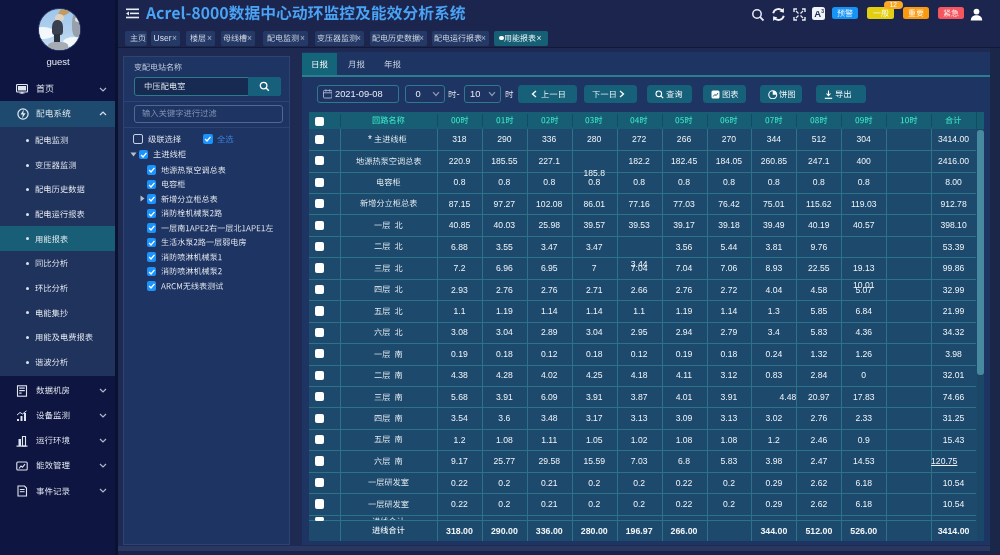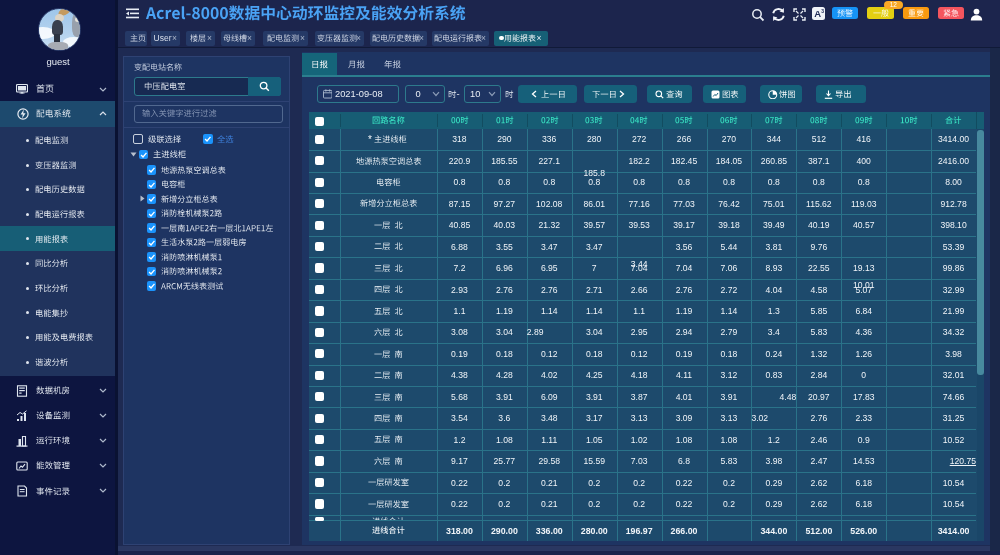--- a/index.html
+++ b/index.html
@@ -1223,21 +1223,21 @@
 <div style="position:absolute;left:368.1px;top:134.8px;width:6.0px;height:10.0px;font:400 10.0px 'Liberation Sans', sans-serif;color:#f0f4f8;text-align:left;line-height:10.0px;">*</div>
 <div style="position:absolute;left:437.0px;top:132.3px;width:44.9px;height:14.0px;font:400 8.6px 'Liberation Sans', sans-serif;color:#f0f4f8;text-align:center;line-height:14.0px;">318</div>
 <div style="position:absolute;left:481.9px;top:132.3px;width:44.9px;height:14.0px;font:400 8.6px 'Liberation Sans', sans-serif;color:#f0f4f8;text-align:center;line-height:14.0px;">290</div>
 <div style="position:absolute;left:526.8px;top:132.3px;width:44.9px;height:14.0px;font:400 8.6px 'Liberation Sans', sans-serif;color:#f0f4f8;text-align:center;line-height:14.0px;">336</div>
 <div style="position:absolute;left:571.8px;top:132.3px;width:44.9px;height:14.0px;font:400 8.6px 'Liberation Sans', sans-serif;color:#f0f4f8;text-align:center;line-height:14.0px;">280</div>
 <div style="position:absolute;left:616.7px;top:132.3px;width:44.9px;height:14.0px;font:400 8.6px 'Liberation Sans', sans-serif;color:#f0f4f8;text-align:center;line-height:14.0px;">272</div>
 <div style="position:absolute;left:661.6px;top:132.3px;width:44.9px;height:14.0px;font:400 8.6px 'Liberation Sans', sans-serif;color:#f0f4f8;text-align:center;line-height:14.0px;">266</div>
 <div style="position:absolute;left:706.5px;top:132.3px;width:44.9px;height:14.0px;font:400 8.6px 'Liberation Sans', sans-serif;color:#f0f4f8;text-align:center;line-height:14.0px;">270</div>
 <div style="position:absolute;left:751.4px;top:132.3px;width:44.9px;height:14.0px;font:400 8.6px 'Liberation Sans', sans-serif;color:#f0f4f8;text-align:center;line-height:14.0px;">344</div>
 <div style="position:absolute;left:796.4px;top:132.3px;width:44.9px;height:14.0px;font:400 8.6px 'Liberation Sans', sans-serif;color:#f0f4f8;text-align:center;line-height:14.0px;">512</div>
-<div style="position:absolute;left:841.3px;top:132.3px;width:44.9px;height:14.0px;font:400 8.6px 'Liberation Sans', sans-serif;color:#f0f4f8;text-align:center;line-height:14.0px;">416</div>
+<div style="position:absolute;left:841.3px;top:132.3px;width:44.9px;height:14.0px;font:400 8.6px 'Liberation Sans', sans-serif;color:#f0f4f8;text-align:center;line-height:14.0px;">304</div>
 <div style="position:absolute;left:931.1px;top:132.3px;width:44.9px;height:14.0px;font:400 8.6px 'Liberation Sans', sans-serif;color:#f0f4f8;text-align:center;line-height:14.0px;">3414.00</div>
 <div style="position:absolute;left:314.8px;top:156.1px;width:9.3px;height:9.3px;background:#fff;border-radius:2px;"></div>
 <div style="position:absolute;left:355.7px;top:156.5px">
     <svg width="65.6" height="8.2" style="overflow:visible">
       <g transform="matrix(0.008200,0,0,-0.008200,0,7.216)" fill="#f0f4f8">
         <use href="#g100"></use>
         <use href="#g101" x="1000"></use>
         <use href="#g102" x="2000"></use>
         <use href="#g103" x="3000"></use>
         <use href="#g104" x="4000"></use>
@@ -1248,21 +1248,21 @@
     </svg>
   </div>
 <div style="position:absolute;left:437.0px;top:153.8px;width:44.9px;height:14.0px;font:400 8.6px 'Liberation Sans', sans-serif;color:#f0f4f8;text-align:center;line-height:14.0px;">220.9</div>
 <div style="position:absolute;left:481.9px;top:153.8px;width:44.9px;height:14.0px;font:400 8.6px 'Liberation Sans', sans-serif;color:#f0f4f8;text-align:center;line-height:14.0px;">185.55</div>
 <div style="position:absolute;left:526.8px;top:153.8px;width:44.9px;height:14.0px;font:400 8.6px 'Liberation Sans', sans-serif;color:#f0f4f8;text-align:center;line-height:14.0px;">227.1</div>
 <div style="position:absolute;left:571.8px;top:166px;width:44.9px;height:14.0px;font:400 8.6px 'Liberation Sans', sans-serif;color:#f0f4f8;text-align:center;line-height:14.0px;">185.8</div>
 <div style="position:absolute;left:616.7px;top:153.8px;width:44.9px;height:14.0px;font:400 8.6px 'Liberation Sans', sans-serif;color:#f0f4f8;text-align:center;line-height:14.0px;">182.2</div>
 <div style="position:absolute;left:661.6px;top:153.8px;width:44.9px;height:14.0px;font:400 8.6px 'Liberation Sans', sans-serif;color:#f0f4f8;text-align:center;line-height:14.0px;">182.45</div>
 <div style="position:absolute;left:706.5px;top:153.8px;width:44.9px;height:14.0px;font:400 8.6px 'Liberation Sans', sans-serif;color:#f0f4f8;text-align:center;line-height:14.0px;">184.05</div>
 <div style="position:absolute;left:751.4px;top:153.8px;width:44.9px;height:14.0px;font:400 8.6px 'Liberation Sans', sans-serif;color:#f0f4f8;text-align:center;line-height:14.0px;">260.85</div>
-<div style="position:absolute;left:796.4px;top:153.8px;width:44.9px;height:14.0px;font:400 8.6px 'Liberation Sans', sans-serif;color:#f0f4f8;text-align:center;line-height:14.0px;">387.1</div>
+<div style="position:absolute;left:796.4px;top:153.8px;width:44.9px;height:14.0px;font:400 8.6px 'Liberation Sans', sans-serif;color:#f0f4f8;text-align:center;line-height:14.0px;">247.1</div>
 <div style="position:absolute;left:841.3px;top:153.8px;width:44.9px;height:14.0px;font:400 8.6px 'Liberation Sans', sans-serif;color:#f0f4f8;text-align:center;line-height:14.0px;">400</div>
 <div style="position:absolute;left:931.1px;top:153.8px;width:44.9px;height:14.0px;font:400 8.6px 'Liberation Sans', sans-serif;color:#f0f4f8;text-align:center;line-height:14.0px;">2416.00</div>
 <div style="position:absolute;left:314.8px;top:177.6px;width:9.3px;height:9.3px;background:#fff;border-radius:2px;"></div>
 <div style="position:absolute;left:376.2px;top:178.0px">
     <svg width="24.6" height="8.2" style="overflow:visible">
       <g transform="matrix(0.008200,0,0,-0.008200,0,7.216)" fill="#f0f4f8">
         <use href="#g3"></use>
         <use href="#g107" x="1000"></use>
         <use href="#g99" x="2000"></use>
       </g>
@@ -1309,21 +1309,21 @@
     <svg width="28.7" height="8.2" style="overflow:visible">
       <g transform="matrix(0.008200,0,0,-0.008200,0,7.216)" fill="#f0f4f8">
         <use href="#g69"></use>
         <use href="#g77" x="1000"></use>
         <use href="#g123" x="2500"></use>
       </g>
     </svg>
   </div>
 <div style="position:absolute;left:437.0px;top:218.1px;width:44.9px;height:14.0px;font:400 8.6px 'Liberation Sans', sans-serif;color:#f0f4f8;text-align:center;line-height:14.0px;">40.85</div>
 <div style="position:absolute;left:481.9px;top:218.1px;width:44.9px;height:14.0px;font:400 8.6px 'Liberation Sans', sans-serif;color:#f0f4f8;text-align:center;line-height:14.0px;">40.03</div>
-<div style="position:absolute;left:526.8px;top:218.1px;width:44.9px;height:14.0px;font:400 8.6px 'Liberation Sans', sans-serif;color:#f0f4f8;text-align:center;line-height:14.0px;">21.32</div>
+<div style="position:absolute;left:526.8px;top:218.1px;width:44.9px;height:14.0px;font:400 8.6px 'Liberation Sans', sans-serif;color:#f0f4f8;text-align:center;line-height:14.0px;">25.98</div>
 <div style="position:absolute;left:571.8px;top:218.1px;width:44.9px;height:14.0px;font:400 8.6px 'Liberation Sans', sans-serif;color:#f0f4f8;text-align:center;line-height:14.0px;">39.57</div>
 <div style="position:absolute;left:616.7px;top:218.1px;width:44.9px;height:14.0px;font:400 8.6px 'Liberation Sans', sans-serif;color:#f0f4f8;text-align:center;line-height:14.0px;">39.53</div>
 <div style="position:absolute;left:661.6px;top:218.1px;width:44.9px;height:14.0px;font:400 8.6px 'Liberation Sans', sans-serif;color:#f0f4f8;text-align:center;line-height:14.0px;">39.17</div>
 <div style="position:absolute;left:706.5px;top:218.1px;width:44.9px;height:14.0px;font:400 8.6px 'Liberation Sans', sans-serif;color:#f0f4f8;text-align:center;line-height:14.0px;">39.18</div>
 <div style="position:absolute;left:751.4px;top:218.1px;width:44.9px;height:14.0px;font:400 8.6px 'Liberation Sans', sans-serif;color:#f0f4f8;text-align:center;line-height:14.0px;">39.49</div>
 <div style="position:absolute;left:796.4px;top:218.1px;width:44.9px;height:14.0px;font:400 8.6px 'Liberation Sans', sans-serif;color:#f0f4f8;text-align:center;line-height:14.0px;">40.19</div>
 <div style="position:absolute;left:841.3px;top:218.1px;width:44.9px;height:14.0px;font:400 8.6px 'Liberation Sans', sans-serif;color:#f0f4f8;text-align:center;line-height:14.0px;">40.57</div>
 <div style="position:absolute;left:931.1px;top:218.1px;width:44.9px;height:14.0px;font:400 8.6px 'Liberation Sans', sans-serif;color:#f0f4f8;text-align:center;line-height:14.0px;">398.10</div>
 <div style="position:absolute;left:314.8px;top:241.9px;width:9.3px;height:9.3px;background:#fff;border-radius:2px;"></div>
 <div style="position:absolute;left:374.1px;top:242.3px">
@@ -1414,21 +1414,21 @@
     <svg width="28.7" height="8.2" style="overflow:visible">
       <g transform="matrix(0.008200,0,0,-0.008200,0,7.216)" fill="#f0f4f8">
         <use href="#g169"></use>
         <use href="#g77" x="1000"></use>
         <use href="#g123" x="2500"></use>
       </g>
     </svg>
   </div>
 <div style="position:absolute;left:437.0px;top:325.4px;width:44.9px;height:14.0px;font:400 8.6px 'Liberation Sans', sans-serif;color:#f0f4f8;text-align:center;line-height:14.0px;">3.08</div>
 <div style="position:absolute;left:481.9px;top:325.4px;width:44.9px;height:14.0px;font:400 8.6px 'Liberation Sans', sans-serif;color:#f0f4f8;text-align:center;line-height:14.0px;">3.04</div>
-<div style="position:absolute;left:526.8px;top:325.4px;width:44.9px;height:14.0px;font:400 8.6px 'Liberation Sans', sans-serif;color:#f0f4f8;line-height:14.0px;">2.89</div>
+<div style="position:absolute;left:526.8px;top:325.4px;width:44.9px;height:14.0px;font:400 8.6px 'Liberation Sans', sans-serif;color:#f0f4f8;text-align:center;line-height:14.0px;">2.89</div>
 <div style="position:absolute;left:571.8px;top:325.4px;width:44.9px;height:14.0px;font:400 8.6px 'Liberation Sans', sans-serif;color:#f0f4f8;text-align:center;line-height:14.0px;">3.04</div>
 <div style="position:absolute;left:616.7px;top:325.4px;width:44.9px;height:14.0px;font:400 8.6px 'Liberation Sans', sans-serif;color:#f0f4f8;text-align:center;line-height:14.0px;">2.95</div>
 <div style="position:absolute;left:661.6px;top:325.4px;width:44.9px;height:14.0px;font:400 8.6px 'Liberation Sans', sans-serif;color:#f0f4f8;text-align:center;line-height:14.0px;">2.94</div>
 <div style="position:absolute;left:706.5px;top:325.4px;width:44.9px;height:14.0px;font:400 8.6px 'Liberation Sans', sans-serif;color:#f0f4f8;text-align:center;line-height:14.0px;">2.79</div>
 <div style="position:absolute;left:751.4px;top:325.4px;width:44.9px;height:14.0px;font:400 8.6px 'Liberation Sans', sans-serif;color:#f0f4f8;text-align:center;line-height:14.0px;">3.4</div>
 <div style="position:absolute;left:796.4px;top:325.4px;width:44.9px;height:14.0px;font:400 8.6px 'Liberation Sans', sans-serif;color:#f0f4f8;text-align:center;line-height:14.0px;">5.83</div>
 <div style="position:absolute;left:841.3px;top:325.4px;width:44.9px;height:14.0px;font:400 8.6px 'Liberation Sans', sans-serif;color:#f0f4f8;text-align:center;line-height:14.0px;">4.36</div>
 <div style="position:absolute;left:931.1px;top:325.4px;width:44.9px;height:14.0px;font:400 8.6px 'Liberation Sans', sans-serif;color:#f0f4f8;text-align:center;line-height:14.0px;">34.32</div>
 <div style="position:absolute;left:314.8px;top:349.2px;width:9.3px;height:9.3px;background:#fff;border-radius:2px;"></div>
 <div style="position:absolute;left:374.1px;top:349.6px">
@@ -1503,21 +1503,21 @@
       </g>
     </svg>
   </div>
 <div style="position:absolute;left:437.0px;top:411.2px;width:44.9px;height:14.0px;font:400 8.6px 'Liberation Sans', sans-serif;color:#f0f4f8;text-align:center;line-height:14.0px;">3.54</div>
 <div style="position:absolute;left:481.9px;top:411.2px;width:44.9px;height:14.0px;font:400 8.6px 'Liberation Sans', sans-serif;color:#f0f4f8;text-align:center;line-height:14.0px;">3.6</div>
 <div style="position:absolute;left:526.8px;top:411.2px;width:44.9px;height:14.0px;font:400 8.6px 'Liberation Sans', sans-serif;color:#f0f4f8;text-align:center;line-height:14.0px;">3.48</div>
 <div style="position:absolute;left:571.8px;top:411.2px;width:44.9px;height:14.0px;font:400 8.6px 'Liberation Sans', sans-serif;color:#f0f4f8;text-align:center;line-height:14.0px;">3.17</div>
 <div style="position:absolute;left:616.7px;top:411.2px;width:44.9px;height:14.0px;font:400 8.6px 'Liberation Sans', sans-serif;color:#f0f4f8;text-align:center;line-height:14.0px;">3.13</div>
 <div style="position:absolute;left:661.6px;top:411.2px;width:44.9px;height:14.0px;font:400 8.6px 'Liberation Sans', sans-serif;color:#f0f4f8;text-align:center;line-height:14.0px;">3.09</div>
 <div style="position:absolute;left:706.5px;top:411.2px;width:44.9px;height:14.0px;font:400 8.6px 'Liberation Sans', sans-serif;color:#f0f4f8;text-align:center;line-height:14.0px;">3.13</div>
-<div style="position:absolute;left:751.4px;top:411.2px;width:44.9px;height:14.0px;font:400 8.6px 'Liberation Sans', sans-serif;color:#f0f4f8;text-align:left;line-height:14.0px;">3.02</div>
+<div style="position:absolute;left:751.4px;top:411.2px;width:44.9px;height:14.0px;font:400 8.6px 'Liberation Sans', sans-serif;color:#f0f4f8;text-align:center;line-height:14.0px;">3.02</div>
 <div style="position:absolute;left:796.4px;top:411.2px;width:44.9px;height:14.0px;font:400 8.6px 'Liberation Sans', sans-serif;color:#f0f4f8;text-align:center;line-height:14.0px;">2.76</div>
 <div style="position:absolute;left:841.3px;top:411.2px;width:44.9px;height:14.0px;font:400 8.6px 'Liberation Sans', sans-serif;color:#f0f4f8;text-align:center;line-height:14.0px;">2.33</div>
 <div style="position:absolute;left:931.1px;top:411.2px;width:44.9px;height:14.0px;font:400 8.6px 'Liberation Sans', sans-serif;color:#f0f4f8;text-align:center;line-height:14.0px;">31.25</div>
 <div style="position:absolute;left:314.8px;top:435.0px;width:9.3px;height:9.3px;background:#fff;border-radius:2px;"></div>
 <div style="position:absolute;left:374.1px;top:435.4px">
     <svg width="28.7" height="8.2" style="overflow:visible">
       <g transform="matrix(0.008200,0,0,-0.008200,0,7.216)" fill="#f0f4f8">
         <use href="#g168"></use>
         <use href="#g77" x="1000"></use>
         <use href="#g117" x="2500"></use>
@@ -1527,42 +1527,42 @@
 <div style="position:absolute;left:437.0px;top:432.6px;width:44.9px;height:14.0px;font:400 8.6px 'Liberation Sans', sans-serif;color:#f0f4f8;text-align:center;line-height:14.0px;">1.2</div>
 <div style="position:absolute;left:481.9px;top:432.6px;width:44.9px;height:14.0px;font:400 8.6px 'Liberation Sans', sans-serif;color:#f0f4f8;text-align:center;line-height:14.0px;">1.08</div>
 <div style="position:absolute;left:526.8px;top:432.6px;width:44.9px;height:14.0px;font:400 8.6px 'Liberation Sans', sans-serif;color:#f0f4f8;text-align:center;line-height:14.0px;">1.11</div>
 <div style="position:absolute;left:571.8px;top:432.6px;width:44.9px;height:14.0px;font:400 8.6px 'Liberation Sans', sans-serif;color:#f0f4f8;text-align:center;line-height:14.0px;">1.05</div>
 <div style="position:absolute;left:616.7px;top:432.6px;width:44.9px;height:14.0px;font:400 8.6px 'Liberation Sans', sans-serif;color:#f0f4f8;text-align:center;line-height:14.0px;">1.02</div>
 <div style="position:absolute;left:661.6px;top:432.6px;width:44.9px;height:14.0px;font:400 8.6px 'Liberation Sans', sans-serif;color:#f0f4f8;text-align:center;line-height:14.0px;">1.08</div>
 <div style="position:absolute;left:706.5px;top:432.6px;width:44.9px;height:14.0px;font:400 8.6px 'Liberation Sans', sans-serif;color:#f0f4f8;text-align:center;line-height:14.0px;">1.08</div>
 <div style="position:absolute;left:751.4px;top:432.6px;width:44.9px;height:14.0px;font:400 8.6px 'Liberation Sans', sans-serif;color:#f0f4f8;text-align:center;line-height:14.0px;">1.2</div>
 <div style="position:absolute;left:796.4px;top:432.6px;width:44.9px;height:14.0px;font:400 8.6px 'Liberation Sans', sans-serif;color:#f0f4f8;text-align:center;line-height:14.0px;">2.46</div>
 <div style="position:absolute;left:841.3px;top:432.6px;width:44.9px;height:14.0px;font:400 8.6px 'Liberation Sans', sans-serif;color:#f0f4f8;text-align:center;line-height:14.0px;">0.9</div>
-<div style="position:absolute;left:931.1px;top:432.6px;width:44.9px;height:14.0px;font:400 8.6px 'Liberation Sans', sans-serif;color:#f0f4f8;text-align:center;line-height:14.0px;">10.52</div>
+<div style="position:absolute;left:931.1px;top:432.6px;width:44.9px;height:14.0px;font:400 8.6px 'Liberation Sans', sans-serif;color:#f0f4f8;text-align:center;line-height:14.0px;">15.43</div>
 <div style="position:absolute;left:314.8px;top:456.4px;width:9.3px;height:9.3px;background:#fff;border-radius:2px;"></div>
 <div style="position:absolute;left:374.1px;top:456.8px">
     <svg width="28.7" height="8.2" style="overflow:visible">
       <g transform="matrix(0.008200,0,0,-0.008200,0,7.216)" fill="#f0f4f8">
         <use href="#g169"></use>
         <use href="#g77" x="1000"></use>
         <use href="#g117" x="2500"></use>
       </g>
     </svg>
   </div>
 <div style="position:absolute;left:437.0px;top:454.1px;width:44.9px;height:14.0px;font:400 8.6px 'Liberation Sans', sans-serif;color:#f0f4f8;text-align:center;line-height:14.0px;">9.17</div>
 <div style="position:absolute;left:481.9px;top:454.1px;width:44.9px;height:14.0px;font:400 8.6px 'Liberation Sans', sans-serif;color:#f0f4f8;text-align:center;line-height:14.0px;">25.77</div>
 <div style="position:absolute;left:526.8px;top:454.1px;width:44.9px;height:14.0px;font:400 8.6px 'Liberation Sans', sans-serif;color:#f0f4f8;text-align:center;line-height:14.0px;">29.58</div>
 <div style="position:absolute;left:571.8px;top:454.1px;width:44.9px;height:14.0px;font:400 8.6px 'Liberation Sans', sans-serif;color:#f0f4f8;text-align:center;line-height:14.0px;">15.59</div>
 <div style="position:absolute;left:616.7px;top:454.1px;width:44.9px;height:14.0px;font:400 8.6px 'Liberation Sans', sans-serif;color:#f0f4f8;text-align:center;line-height:14.0px;">7.03</div>
 <div style="position:absolute;left:661.6px;top:454.1px;width:44.9px;height:14.0px;font:400 8.6px 'Liberation Sans', sans-serif;color:#f0f4f8;text-align:center;line-height:14.0px;">6.8</div>
 <div style="position:absolute;left:706.5px;top:454.1px;width:44.9px;height:14.0px;font:400 8.6px 'Liberation Sans', sans-serif;color:#f0f4f8;text-align:center;line-height:14.0px;">5.83</div>
 <div style="position:absolute;left:751.4px;top:454.1px;width:44.9px;height:14.0px;font:400 8.6px 'Liberation Sans', sans-serif;color:#f0f4f8;text-align:center;line-height:14.0px;">3.98</div>
 <div style="position:absolute;left:796.4px;top:454.1px;width:44.9px;height:14.0px;font:400 8.6px 'Liberation Sans', sans-serif;color:#f0f4f8;text-align:center;line-height:14.0px;">2.47</div>
 <div style="position:absolute;left:841.3px;top:454.1px;width:44.9px;height:14.0px;font:400 8.6px 'Liberation Sans', sans-serif;color:#f0f4f8;text-align:center;line-height:14.0px;">14.53</div>
-<div style="position:absolute;left:931.1px;top:454.1px;width:44.9px;height:14.0px;font:400 8.6px 'Liberation Sans', sans-serif;color:#f0f4f8;text-align:right;line-height:14.0px;text-decoration:underline;">120.75</div>
+<div style="position:absolute;left:931.1px;top:454.1px;width:44.9px;height:14.0px;font:400 8.6px 'Liberation Sans', sans-serif;color:#f0f4f8;text-align:left;line-height:14.0px;text-decoration:underline;">120.75</div>
 <div style="position:absolute;left:314.8px;top:477.9px;width:9.3px;height:9.3px;background:#fff;border-radius:2px;"></div>
 <div style="position:absolute;left:368.0px;top:478.3px">
     <svg width="41.0" height="8.2" style="overflow:visible">
       <g transform="matrix(0.008200,0,0,-0.008200,0,7.216)" fill="#f0f4f8">
         <use href="#g69"></use>
         <use href="#g77" x="1000"></use>
         <use href="#g170" x="2000"></use>
         <use href="#g171" x="3000"></use>
         <use href="#g85" x="4000"></use>
       </g>

